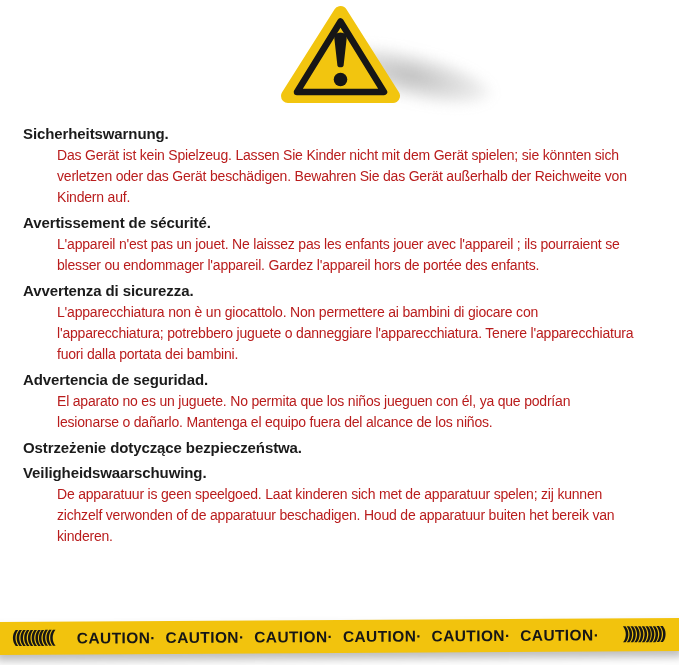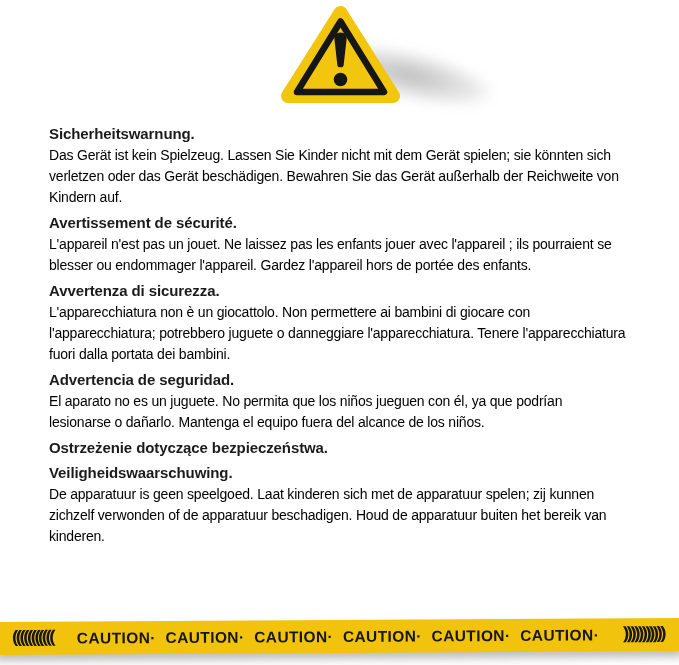--- a/index.html
+++ b/index.html
@@ -30,38 +30,39 @@
     transform: rotate(13deg);
   }
   .triangle-wrap {
     position: absolute;
     left: 281px; top: 4px;
     width: 119px; height: 99px;
   }
 
   
   .content {
-    padding-left: 49px;
+    padding-left: 23px;
     width: 679px;
   }
   .warn-section { margin-bottom: 5px; width: 644px; }
   .warn-section h2 {
     font-size: 15px;
     font-weight: bold;
     color: #1b1b1b;
     line-height: 20px;
     letter-spacing: -0.1px;
     margin-bottom: 1px;
   }
   .warn-section p {
     font-size: 14px;
-    color: #000000;
+    color: #b91c1c;
     line-height: 21px;
     letter-spacing: -0.2px;
     white-space: pre-line;
+    margin-left: 34px;
   }
 
   
   .caution-tape {
     position: absolute;
     left: -4px; right: -4px; top: 620px;
     height: 33px;
     background: #F2C30D;
     transform: rotate(-0.35deg);
     box-shadow: 0 6px 9px rgba(110,110,110,0.45);

